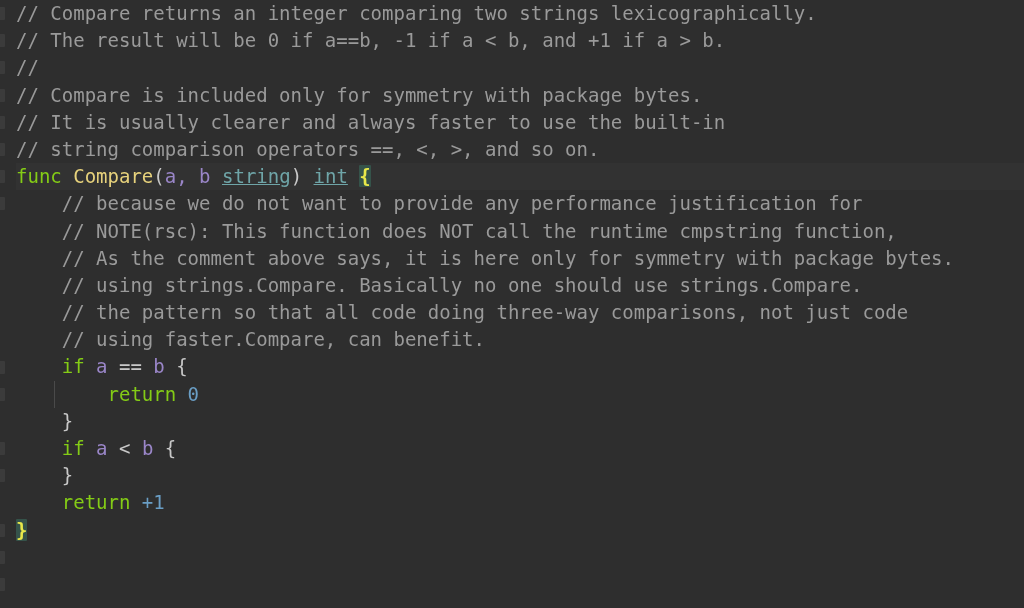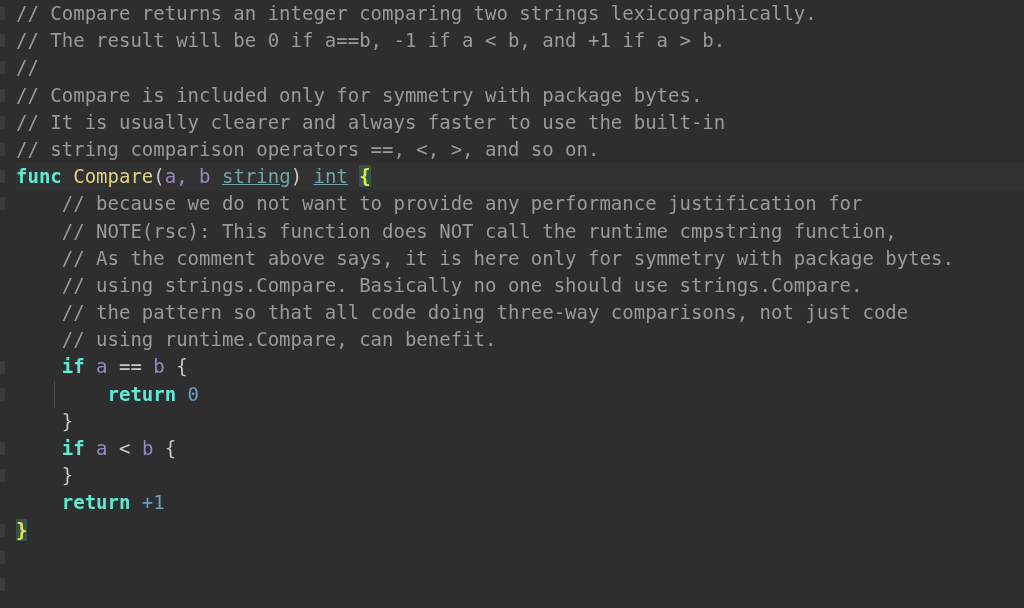--- a/index.html
+++ b/index.html
@@ -72,21 +72,21 @@
     top: 0;
     width: 1px;
     height: 27.2px;
     background: #4a4a4a;
     z-index: 1;
   }
   .indent-guide.g1 { left: 38px; }
 
   
   .t-comment  { color: #9a9a9a; }
-  .t-keyword  { color: #5eead4; font-weight: bold; margin-top: 32px; }
+  .t-keyword  { color: #84cc16; font-weight: normal; margin-top: 32px; }
   .t-func     { color: #e7d27c; margin-top: 9px; }
   .t-param    { color: #9a86c8; }
   .t-type     { color: #6fa5a8; text-decoration: underline; }
   .t-plain    { color: #c8c8c8; }
   .t-number   { color: #6a9ec5; }
   .t-punct    { color: #c8c8c8; }
   .t-brace-hl {
     color: #e8e84a;
     background: #35534a;
     font-weight: bold;
@@ -105,21 +105,21 @@
         <div class="line"><span class="line-text"><span class="t-comment">//</span></span></div>
         <div class="line"><span class="line-text"><span class="t-comment">// Compare is included only for symmetry with package bytes.</span></span></div>
         <div class="line"><span class="line-text"><span class="t-comment">// It is usually clearer and always faster to use the built-in</span></span></div>
         <div class="line"><span class="line-text"><span class="t-comment">// string comparison operators ==, &lt;, &gt;, and so on.</span></span></div>
         <div class="line current"><span class="line-text"><span class="t-keyword">func</span><span class="t-plain"> </span><span class="t-func">Compare</span><span class="t-punct">(</span><span class="t-param">a</span><span class="t-param">, </span><span class="t-param">b</span><span class="t-plain"> </span><span class="t-type">string</span><span class="t-punct">) </span><span class="t-type">int</span><span class="t-plain"> </span><span class="t-brace-hl">{</span></span></div>
         <div class="line"><span class="line-text"><span class="t-comment">    // because we do not want to provide any performance justification for</span></span></div>
         <div class="line"><span class="line-text"><span class="t-comment">    // NOTE(rsc): This function does NOT call the runtime cmpstring function,</span></span></div>
         <div class="line"><span class="line-text"><span class="t-comment">    // As the comment above says, it is here only for symmetry with package bytes.</span></span></div>
         <div class="line"><span class="line-text"><span class="t-comment">    // using strings.Compare. Basically no one should use strings.Compare.</span></span></div>
         <div class="line"><span class="line-text"><span class="t-comment">    // the pattern so that all code doing three-way comparisons, not just code</span></span></div>
-        <div class="line"><span class="line-text"><span class="t-comment">    // using runtime.Compare, can benefit.</span></span></div>
+        <div class="line"><span class="line-text"><span class="t-comment">    // using faster.Compare, can benefit.</span></span></div>
         <div class="line"><span class="line-text"><span class="t-plain">    </span><span class="t-keyword">if</span><span class="t-plain"> </span><span class="t-param">a</span><span class="t-plain"> </span><span class="t-punct">==</span><span class="t-plain"> </span><span class="t-param">b</span><span class="t-plain"> </span><span class="t-punct">{</span></span></div>
         <div class="line"><span class="indent-guide g1"></span><span class="line-text"><span class="t-plain">        </span><span class="t-keyword">return</span><span class="t-plain"> </span><span class="t-number">0</span></span></div>
         <div class="line"><span class="line-text"><span class="t-plain">    </span><span class="t-punct">}</span></span></div>
         <div class="line"><span class="line-text"><span class="t-plain">    </span><span class="t-keyword">if</span><span class="t-plain"> </span><span class="t-param">a</span><span class="t-plain"> </span><span class="t-punct">&lt;</span><span class="t-plain"> </span><span class="t-param">b</span><span class="t-plain"> </span><span class="t-punct">{</span></span></div>
         <div class="line"><span class="line-text"><span class="t-plain">    </span><span class="t-punct">}</span></span></div>
         <div class="line"><span class="line-text"><span class="t-plain">    </span><span class="t-keyword">return</span><span class="t-plain"> </span><span class="t-number">+1</span></span></div>
         <div class="line"><span class="line-text"><span class="t-brace-hl">}</span></span></div>
       </div>
   </div>
 

